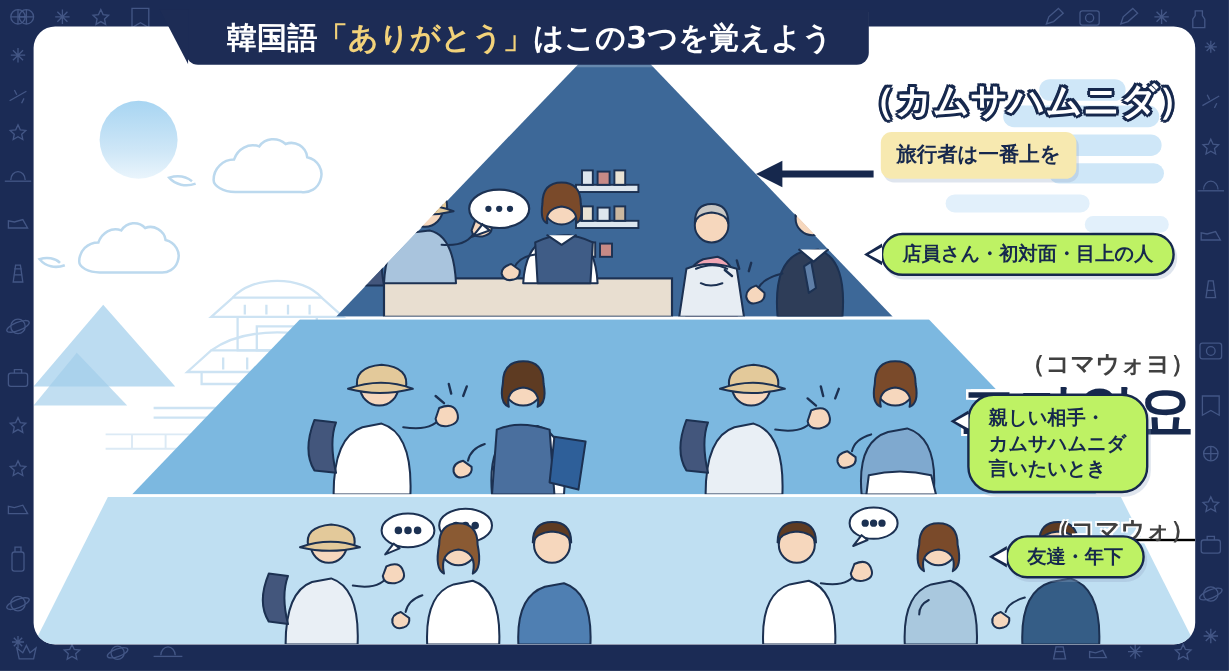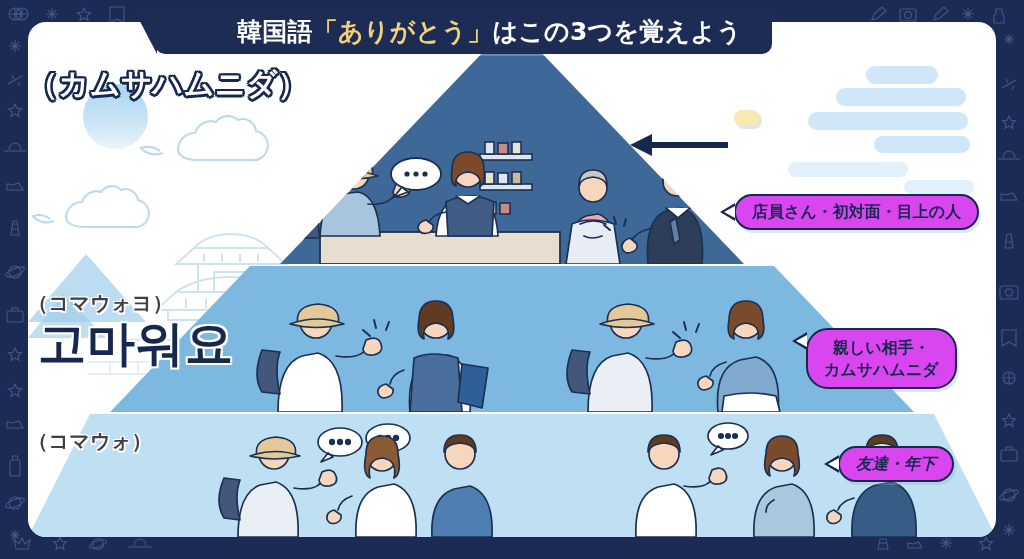--- a/index.html
+++ b/index.html
@@ -36,21 +36,21 @@
   #pyramid { position:absolute; left:0; top:0; width:968px; height:515px; }
 
   .tier { position:absolute; overflow:hidden; }
   .tier-top    { left:0; top:0;    width:968px; height:242px; }
   .tier-mid    { left:0; top:244px;width:968px; height:146px; }
   .tier-bot    { left:0; top:392px;width:968px; height:123px; }
 
   .tier-shape { position:absolute; inset:0; }
 
   
-  .tier-text { position:absolute; width:100%; text-align:left; pointer-events:none; }
+  .tier-text { position:absolute; width:100%; text-align:right; pointer-events:none; }
 
   .kana {
     font-family:"DejaVu Sans","Liberation Sans",sans-serif;
     letter-spacing:.02em;
   }
   .hangul {
     font-family:"DejaVu Sans","Liberation Sans",sans-serif;
     font-weight:bold; letter-spacing:.02em;
   }
 
@@ -65,21 +65,21 @@
   .t1 .hangul {
     font-size:54px; color:#ffffff; line-height:1.1; margin-top:2px;
     text-shadow:
       -2.5px -2.5px 0 #16284d, 2.5px -2.5px 0 #16284d, -2.5px 2.5px 0 #16284d, 2.5px 2.5px 0 #16284d,
       0 -3px 0 #16284d, 0 3px 0 #16284d, -3px 0 0 #16284d, 3px 0 0 #16284d;
   }
 
   
   .t2, .t3 { }
   .t2 { top:24px; }
-  .t3 { top:14px; }
+  .t3 { top:14px;text-decoration:underline; }
   .t2 .kana, .t3 .kana {
     font-size:20px; color:#404040; font-weight:bold;
     text-shadow:-1.5px -1.5px 0 #fff,1.5px -1.5px 0 #fff,-1.5px 1.5px 0 #fff,1.5px 1.5px 0 #fff;
   }
   .t2 .hangul, .t3 .hangul {
     font-size:48px; color:#16284d; line-height:1.08; margin-top:1px;
     text-shadow:-2px -2px 0 #fff,2px -2px 0 #fff,-2px 2px 0 #fff,2px 2px 0 #fff;
     padding-left:10px;
   }
 
@@ -93,40 +93,40 @@
     box-shadow:0 2px 0 rgba(255,255,255,.22);
     z-index:30;
   }
   #title-banner::before {
     content:""; position:absolute; left:-22px; top:0; width:24px; height:46px;
     background:#1d2c55;
     clip-path:polygon(100% 0, 100% 100%, 0 0);
   }
   .title-text {
     font-family:"DejaVu Sans","Liberation Sans",sans-serif;
-    font-weight:bold; font-size:25px; white-space:nowrap; letter-spacing:.01em;margin-left:48px;
+    font-weight:bold; font-size:25px; white-space:nowrap; letter-spacing:.01em;
   }
   .title-hl { color:#f2d27a; }
 
   
   .callout { position:absolute; z-index:25; }
 
   .note-yellow {
     background:#f7e9b0; border-radius:9px;
     padding:8px 13px; color:#16284d; font-weight:bold;
     font-family:"DejaVu Sans","Liberation Sans",sans-serif;
     font-size:17px; line-height:1.35; white-space:nowrap;
     box-shadow:2px 3px 0 rgba(150,170,200,.30);
   }
 
   .bubble {
-    background:#d946ef; border:2.5px solid #16284d; border-radius:999px;
+    background:#bef264; border:2.5px solid #16284d; border-radius:999px;
     padding:5px 16px; color:#16284d; font-weight:bold;
     font-family:"DejaVu Sans","Liberation Sans",sans-serif;
-    font-size:16px; line-height:1.35; white-space:nowrap; text-align:center;
+    font-size:16px; line-height:1.35; white-space:nowrap; 
     box-shadow:2px 3px 0 rgba(150,170,200,.30);
   }
   .bubble-multi { border-radius:22px; padding:7px 16px;margin-top:36px; }
   .bubble .tail {
     position:absolute; left:-14px; top:50%; transform:translateY(-50%);
     width:0; height:0;
     border-top:9px solid transparent; border-bottom:9px solid transparent;
     border-right:15px solid #16284d;
   }
   .bubble .tail::after {
@@ -611,39 +611,41 @@
       </div>
     </div>
 
     <svg class="arrow-line" style="left:598px; top:110px; width:104px; height:26px;" viewBox="0 0 104 26">
       <path d="M102 13 H20" stroke="#16284d" stroke-width="6" stroke-linecap="butt"></path>
       <path d="M4 13 L26 2 L26 24 Z" fill="#16284d"></path>
     </svg>
 
     <div class="callout" style="left:706px; top:88px;">
       <div class="note-yellow">
+        <div>旅行者は一番上を</div>
       </div>
     </div>
 
     <div class="callout" style="left:706px; top:172px;">
       <div class="bubble">
         <span class="tail"></span>
         <span>店員さん・初対面・目上の人</span>
       </div>
     </div>
 
     <div class="callout" style="left:778px; top:270px;">
       <div class="bubble bubble-multi">
         <span class="tail"></span>
         <div>親しい相手・</div>
         <div>カムサハムニダ</div>
+        <div>言いたいとき</div>
       </div>
     </div>
 
-    <div class="callout" style="left:810px; top:424px;font-style:italic;">
+    <div class="callout" style="left:810px; top:424px;">
       <div class="bubble">
         <span class="tail"></span>
         <span>友達・年下</span>
       </div>
     </div>
   </div>
 
   <div id="title-banner">
     <span class="title-text"><span>韓国語</span><span class="title-hl">「ありがとう」</span><span>はこの3つを覚えよう</span></span>
   </div>

